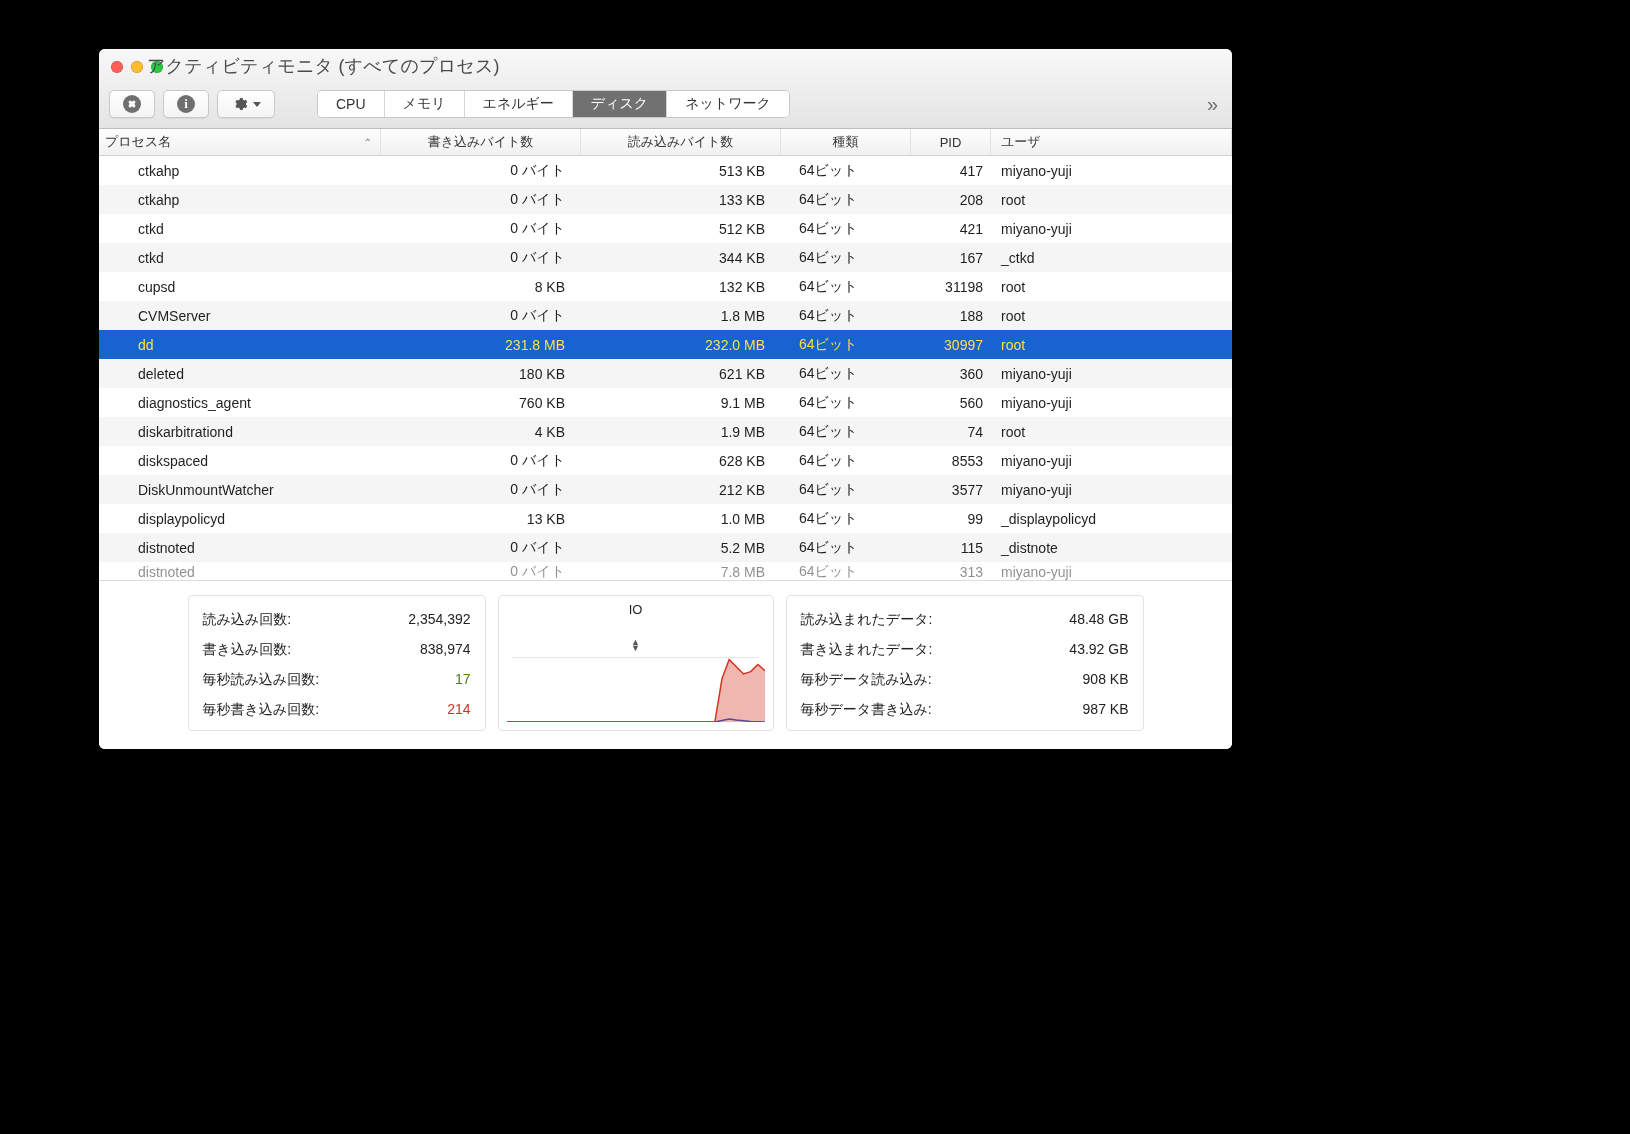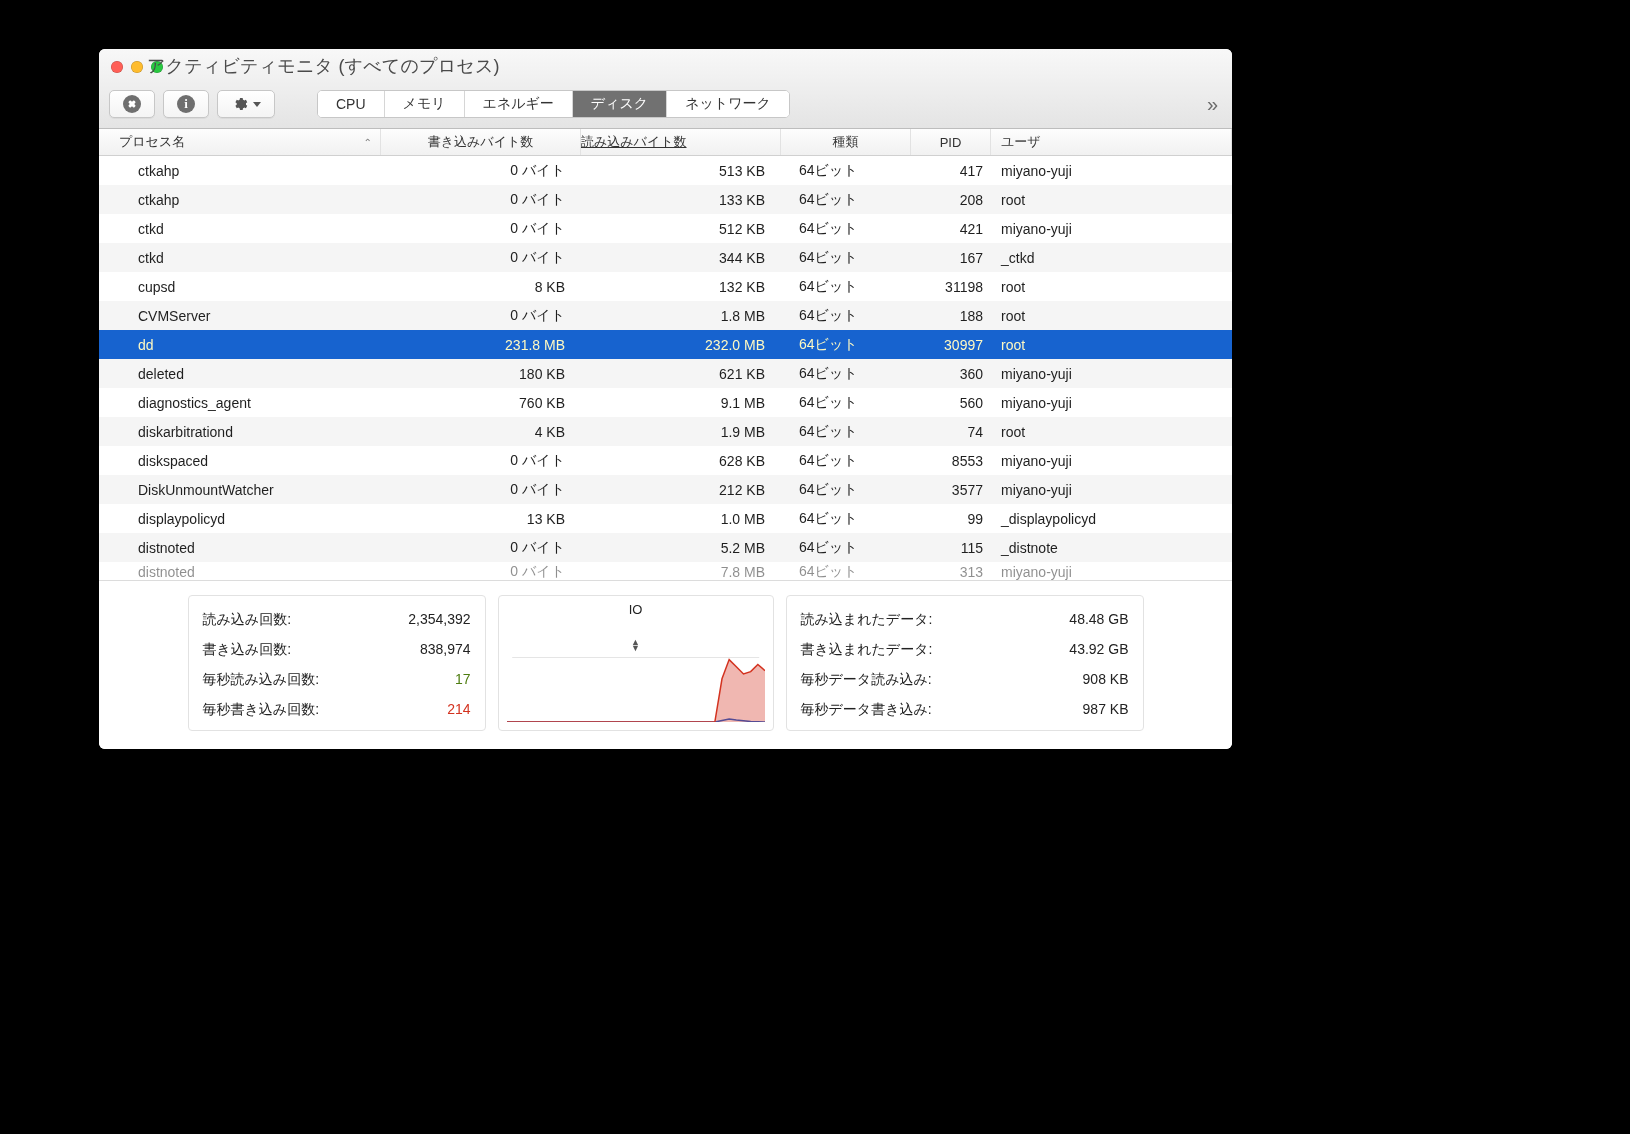--- a/index.html
+++ b/index.html
@@ -73,32 +73,32 @@
   .ic-gear{width:16px;height:16px;position:relative;}
   .ic-gear svg{width:16px;height:16px;display:block;}
   .ic-caret{width:0;height:0;border-left:4px solid transparent;border-right:4px solid transparent;border-top:5px solid #555;margin-left:3px;}
   
   .thead{
     display:flex;height:26px;border-bottom:1px solid #d0d0d0;
     background:linear-gradient(#fdfdfd,#f1f1f1);
     font-size:13px;color:#333;
   }
   .th{display:flex;align-items:center;border-right:1px solid #e2e2e2;box-sizing:border-box;}
-  .th.name{flex:0 0 282px;padding-left:20px;}
+  .th.name{flex:0 0 282px;padding-left:6px;}
   .th.name .sort{margin-left:auto;margin-right:8px;color:#7a7a7a;font-size:10px;}
   .th.w  {flex:0 0 200px;justify-content:center;}
-  .th.r  {flex:0 0 200px;justify-content:flex-start;text-decoration:underline;}
+  .th.r  {flex:0 0 200px;justify-content:center;}
   .th.k  {flex:0 0 130px;justify-content:center;}
   .th.p  {flex:0 0 80px;justify-content:center;}
   .th.u  {flex:1;padding-left:10px;}
   
   .tbody{height:424px;overflow:hidden;font-size:14px;color:#1f1f1f;}
   .row{display:flex;height:29px;align-items:center;}
   .row:nth-child(even){background:var(--row-alt);}
-  .row.selected{background:#1763cf;color:#fef9c3;}
+  .row.selected{background:#1763cf;color:#fde047;}
   .cell{box-sizing:border-box;overflow:hidden;white-space:nowrap;text-overflow:ellipsis;}
   .c-name{flex:0 0 282px;padding-left:39px;}
   .c-w   {flex:0 0 200px;text-align:right;padding-right:16px;}
   .c-r   {flex:0 0 200px;text-align:right;padding-right:16px;}
   .c-k   {flex:0 0 130px;text-align:left;padding-left:18px;}
   .c-p   {flex:0 0 80px;text-align:right;padding-right:8px;}
   .c-u   {flex:1;padding-left:10px;}
   
   .tbody .row.partial{opacity:.5;height:20px;overflow:hidden;}
   

